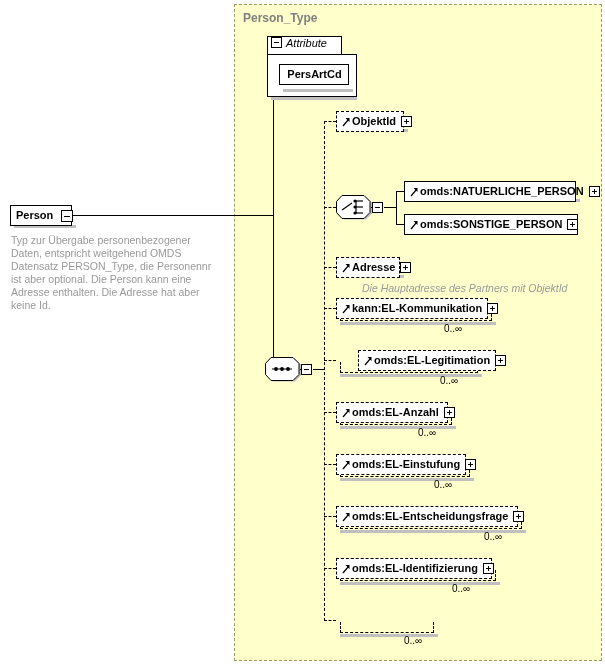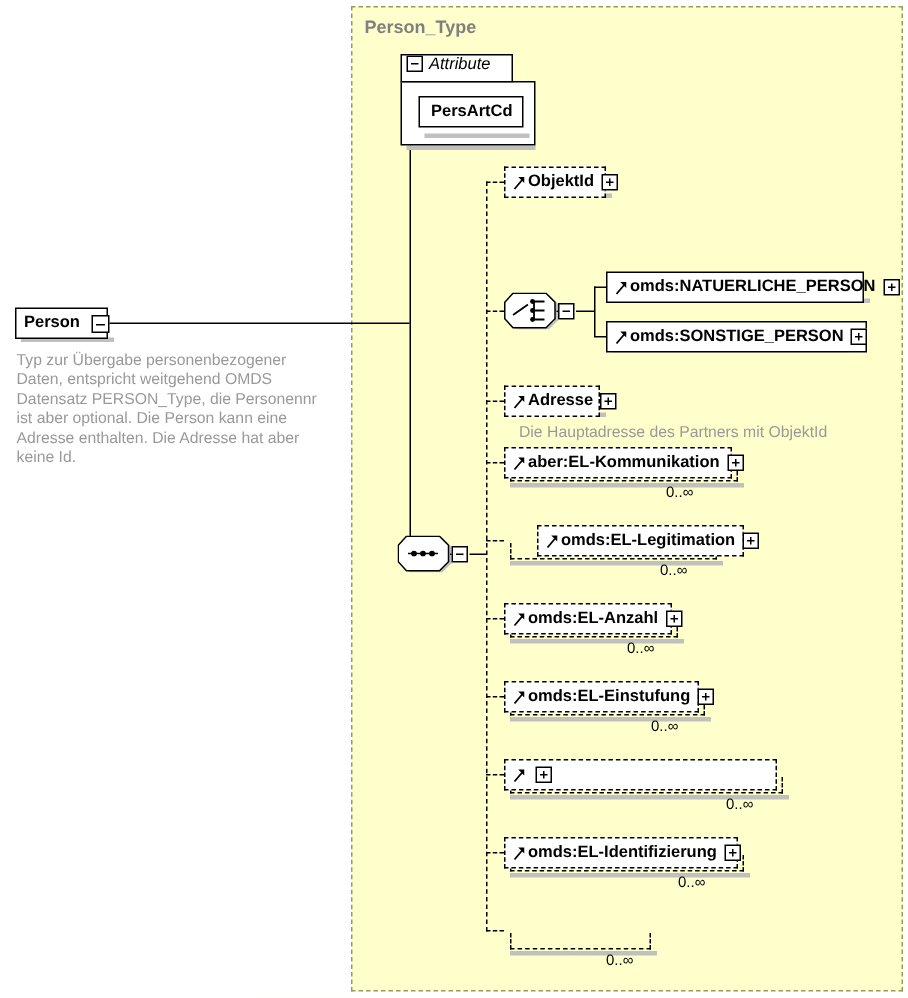--- a/index.html
+++ b/index.html
@@ -306,33 +306,33 @@
   <div class="node dashed" style="left:336px; top:257px; width:64px;">
     <span class="refarrow">
       <svg width="8" height="12" viewBox="0 0 8 12">
         <line x1="1" y1="10" x2="6.5" y2="3.5" stroke="#000" stroke-width="1.2"></line>
         <polygon points="7.5,2 7.5,6 3.5,2" fill="#000"></polygon>
       </svg>
     </span>
     <span class="nlabel">Adresse</span>
     <span class="pm plus"></span>
   </div>
-  <div class="anno" style="left:346px; top:282px; width:240px;">Die Hauptadresse des Partners mit ObjektId</div>
+  <div class="anno" style="left:362px; top:282px; width:240px;font-style:italic;">Die Hauptadresse des Partners mit ObjektId</div>
 
   <div class="dln h" style="left:324px; top:308px; width:12px;"></div>
   <div class="shadow" style="left:340px; top:322px; width:156px; height:3px;"></div>
   <div class="stack" style="left:340px; top:310px; width:152px; height:11px;"></div>
   <div class="node dashed" style="left:336px; top:298px; width:152px;">
     <span class="refarrow">
       <svg width="8" height="12" viewBox="0 0 8 12">
         <line x1="1" y1="10" x2="6.5" y2="3.5" stroke="#000" stroke-width="1.2"></line>
         <polygon points="7.5,2 7.5,6 3.5,2" fill="#000"></polygon>
       </svg>
     </span>
-    <span class="nlabel">aber:EL-Kommunikation</span>
+    <span class="nlabel">kann:EL-Kommunikation</span>
     <span class="pm plus"></span>
   </div>
   <div class="card" style="left:444px; top:323px;">0..∞</div>
 
   <div class="dln h" style="left:324px; top:360px; width:12px;"></div>
   <div class="shadow" style="left:340px; top:374px; width:142px; height:3px;"></div>
   <div class="stack" style="left:340px; top:362px; width:138px; height:11px;"></div>
   <div class="node dashed" style="left:336px; top:350px; width:138px;margin-left:22px;">
     <span class="refarrow">
       <svg width="8" height="12" viewBox="0 0 8 12">
@@ -378,20 +378,21 @@
   <div class="dln h" style="left:324px; top:516px; width:12px;"></div>
   <div class="shadow" style="left:340px; top:530px; width:186px; height:3px;"></div>
   <div class="stack" style="left:340px; top:518px; width:182px; height:11px;"></div>
   <div class="node dashed" style="left:336px; top:506px; width:182px;">
     <span class="refarrow">
       <svg width="8" height="12" viewBox="0 0 8 12">
         <line x1="1" y1="10" x2="6.5" y2="3.5" stroke="#000" stroke-width="1.2"></line>
         <polygon points="7.5,2 7.5,6 3.5,2" fill="#000"></polygon>
       </svg>
     </span>
+    <span class="nlabel">omds:EL-Entscheidungsfrage</span>
     <span class="pm plus"></span>
   </div>
   <div class="card" style="left:484px; top:531px;">0..∞</div>
 
   <div class="dln h" style="left:324px; top:568px; width:12px;"></div>
   <div class="shadow" style="left:340px; top:582px; width:160px; height:3px;"></div>
   <div class="stack" style="left:340px; top:570px; width:156px; height:11px;"></div>
   <div class="node dashed" style="left:336px; top:558px; width:156px;">
     <span class="refarrow">
       <svg width="8" height="12" viewBox="0 0 8 12">

